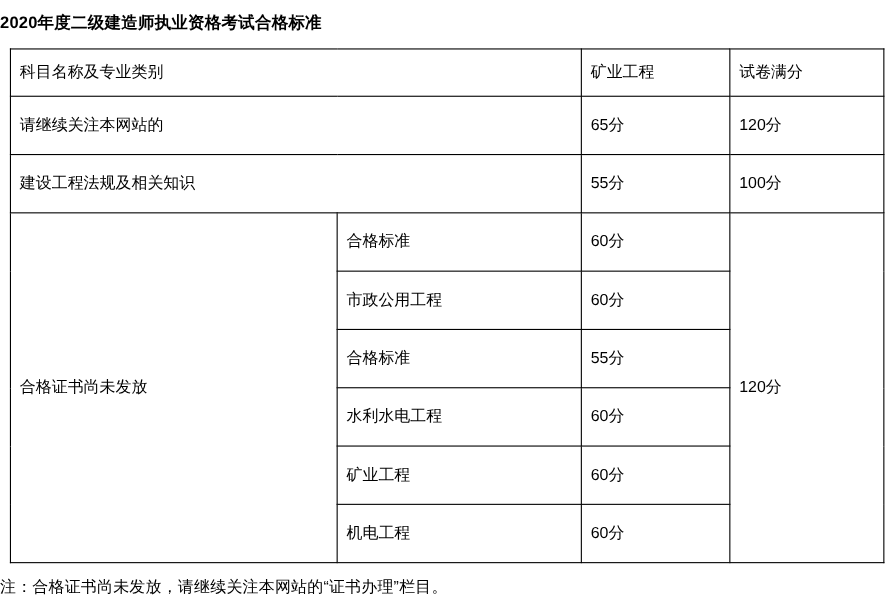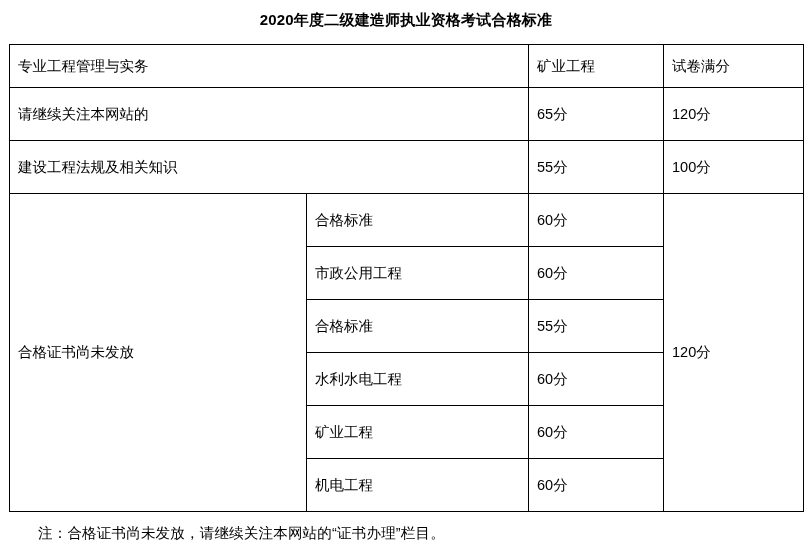--- a/index.html
+++ b/index.html
@@ -14,21 +14,20 @@
     color: #000000;
     overflow: hidden;
   }
   .page {
     position: relative;
     width: 812px;
     height: 554px;
     box-sizing: border-box;
   }
   .doc-title {
-    text-align: center;
     font-size: 15px;
     font-weight: bold;
     padding-top: 11px;
     padding-bottom: 14px;
     letter-spacing: 0.2px;
   }
   table.score-table {
     border-collapse: collapse;
     width: 794px;
     margin-left: 9px;
@@ -48,42 +47,41 @@
 
   .row-header td { height: 42px; }
   .row-main td { height: 52px; }
   .row-sub td { height: 52px; }
 
   .vmid-left {
     vertical-align: middle;
   }
   .note {
     font-size: 14.5px;
-    padding-left: 38px;
     padding-top: 12px;
     letter-spacing: 0.2px;
   }
 </style>
 </head>
 <body>
 
 <div class="page">
 
   <div class="doc-title">2020年度二级建造师执业资格考试合格标准</div>
 
   <table class="score-table">
     <colgroup>
       <col class="col-subject">
       <col class="col-major">
       <col class="col-std">
       <col class="col-full">
     </colgroup>
     <tbody>
       <tr class="row-header">
-        <td colspan="2">专业工程管理与实务</td>
+        <td colspan="2">科目名称及专业类别</td>
         <td>矿业工程</td>
         <td>试卷满分</td>
       </tr>
 
       <tr class="row-main">
         <td colspan="2">请继续关注本网站的</td>
         <td>65分</td>
         <td>120分</td>
       </tr>
 

